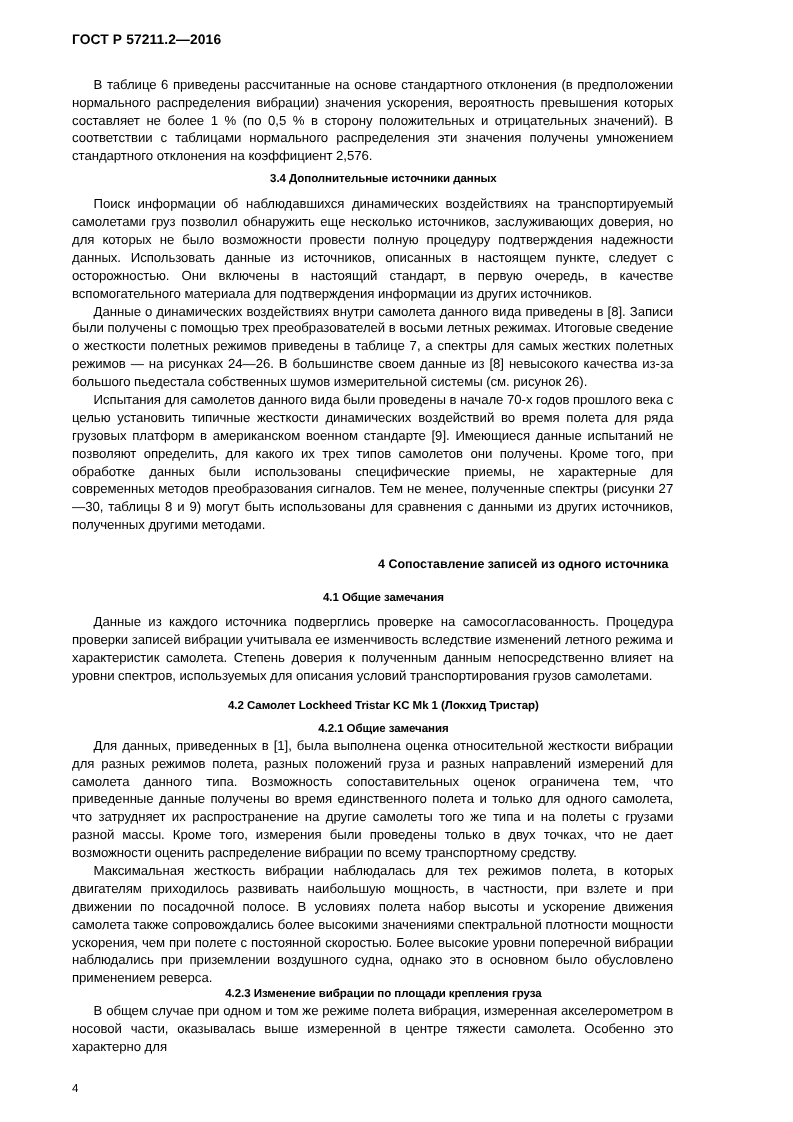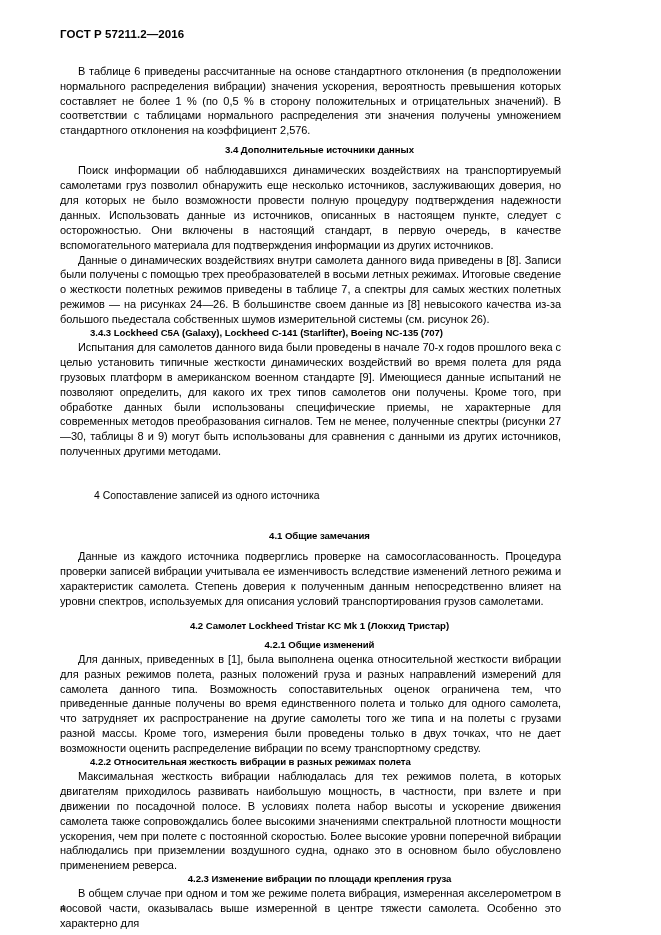--- a/index.html
+++ b/index.html
@@ -51,25 +51,25 @@
   h3.sub-center-ish {
     font-size: 9.6px;
     font-weight: bold;
     margin: 0;
     text-indent: 30px;
     line-height: 1.355;
     text-align: left;
   }
   h2.section {
     font-size: 10.4px;
-    font-weight: normal;
-    margin: 16px;
+    font-weight: bold;
+    margin: 4px;
     text-indent: 18px;
     line-height: 1.355;
-    text-align: left;
+    text-align: right;
   }
   .gap-small { height: 6px; }
   .gap-med { height: 11px; }
   .gap-large { height: 14px; }
   .footer-page {
     position: absolute;
     left: 60px;
     bottom: 22px;
     font-size: 9.6px;
     line-height: 1;
@@ -89,42 +89,40 @@
 
     <h3 class="sub body-text">3.4 Дополнительные источники данных</h3>
     <div class="gap-small"></div>
 
 
     <p class="body-text para">Поиск информации об наблюдавшихся динамических воздействиях на транспортируемый самолетами груз позволил обнаружить еще несколько источников, заслуживающих доверия, но для которых не было возможности провести полную процедуру подтверждения надежности данных. Использовать данные из источников, описанных в настоящем пункте, следует с осторожностью. Они включены в настоящий стандарт, в первую очередь, в качестве вспомогательного материала для подтверждения информации из других источников.</p>
 
 
     <p class="body-text para">Данные о динамических воздействиях внутри самолета данного вида приведены в [8]. Записи были получены с помощью трех преобразователей в восьми летных режимах. Итоговые сведение о жесткости полетных режимов приведены в таблице 7, а спектры для самых жестких полетных режимов — на рисунках 24—26. В большинстве своем данные из [8] невысокого качества из-за большого пьедестала собственных шумов измерительной системы (см. рисунок 26).</p>
 
-    <h3 class="sub-center-ish body-text">3.4.3 Lockheed C5A (Galaxy), Lockheed C-141 (Starlifter), Boeing NC-135 (707)</h3>
 
     <p class="body-text para">Испытания для самолетов данного вида были проведены в начале 70-х годов прошлого века с целью установить типичные жесткости динамических воздействий во время полета для ряда грузовых платформ в американском военном стандарте [9]. Имеющиеся данные испытаний не позволяют определить, для какого их трех типов самолетов они получены. Кроме того, при обработке данных были использованы специфические приемы, не характерные для современных методов преобразования сигналов. Тем не менее, полученные спектры (рисунки 27—30, таблицы 8 и 9) могут быть использованы для сравнения с данными из других источников, полученных другими методами.</p>
 
     <div class="gap-large"></div>
     <h2 class="section">4 Сопоставление записей из одного источника</h2>
     <div class="gap-med"></div>
 
     <h3 class="sub body-text">4.1 Общие замечания</h3>
     <div class="gap-small"></div>
 
     <p class="body-text para">Данные из каждого источника подверглись проверке на самосогласованность. Процедура проверки записей вибрации учитывала ее изменчивость вследствие изменений летного режима и характеристик самолета. Степень доверия к полученным данным непосредственно влияет на уровни спектров, используемых для описания условий транспортирования грузов самолетами.</p>
 
     <div class="gap-med"></div>
     <h3 class="sub body-text">4.2 Самолет Lockheed Tristar KC Mk 1 (Локхид Тристар)</h3>
     <div class="gap-small"></div>
 
-    <h3 class="sub body-text">4.2.1 Общие изменений</h3>
+    <h3 class="sub body-text">4.2.1 Общие замечания</h3>
 
     <p class="body-text para">Для данных, приведенных в [1], была выполнена оценка относительной жесткости вибрации для разных режимов полета, разных положений груза и разных направлений измерений для самолета данного типа. Возможность сопоставительных оценок ограничена тем, что приведенные данные получены во время единственного полета и только для одного самолета, что затрудняет их распространение на другие самолеты того же типа и на полеты с грузами разной массы. Кроме того, измерения были проведены только в двух точках, что не дает возможности оценить распределение вибрации по всему транспортному средству.</p>
 
-    <h3 class="sub-center-ish body-text">4.2.2 Относительная жесткость вибрации в разных режимах полета</h3>
 
     <p class="body-text para">Максимальная жесткость вибрации наблюдалась для тех режимов полета, в которых двигателям приходилось развивать наибольшую мощность, в частности, при взлете и при движении по посадочной полосе. В условиях полета набор высоты и ускорение движения самолета также сопровождались более высокими значениями спектральной плотности мощности ускорения, чем при полете с постоянной скоростью. Более высокие уровни поперечной вибрации наблюдались при приземлении воздушного судна, однако это в основном было обусловлено применением реверса.</p>
 
     <h3 class="sub body-text">4.2.3 Изменение вибрации по площади крепления груза</h3>
 
     <p class="body-text para">В общем случае при одном и том же режиме полета вибрация, измеренная акселерометром в носовой части, оказывалась выше измеренной в центре тяжести самолета. Особенно это характерно для</p>
 
   </div>
 
   <div class="footer-page">4</div>

